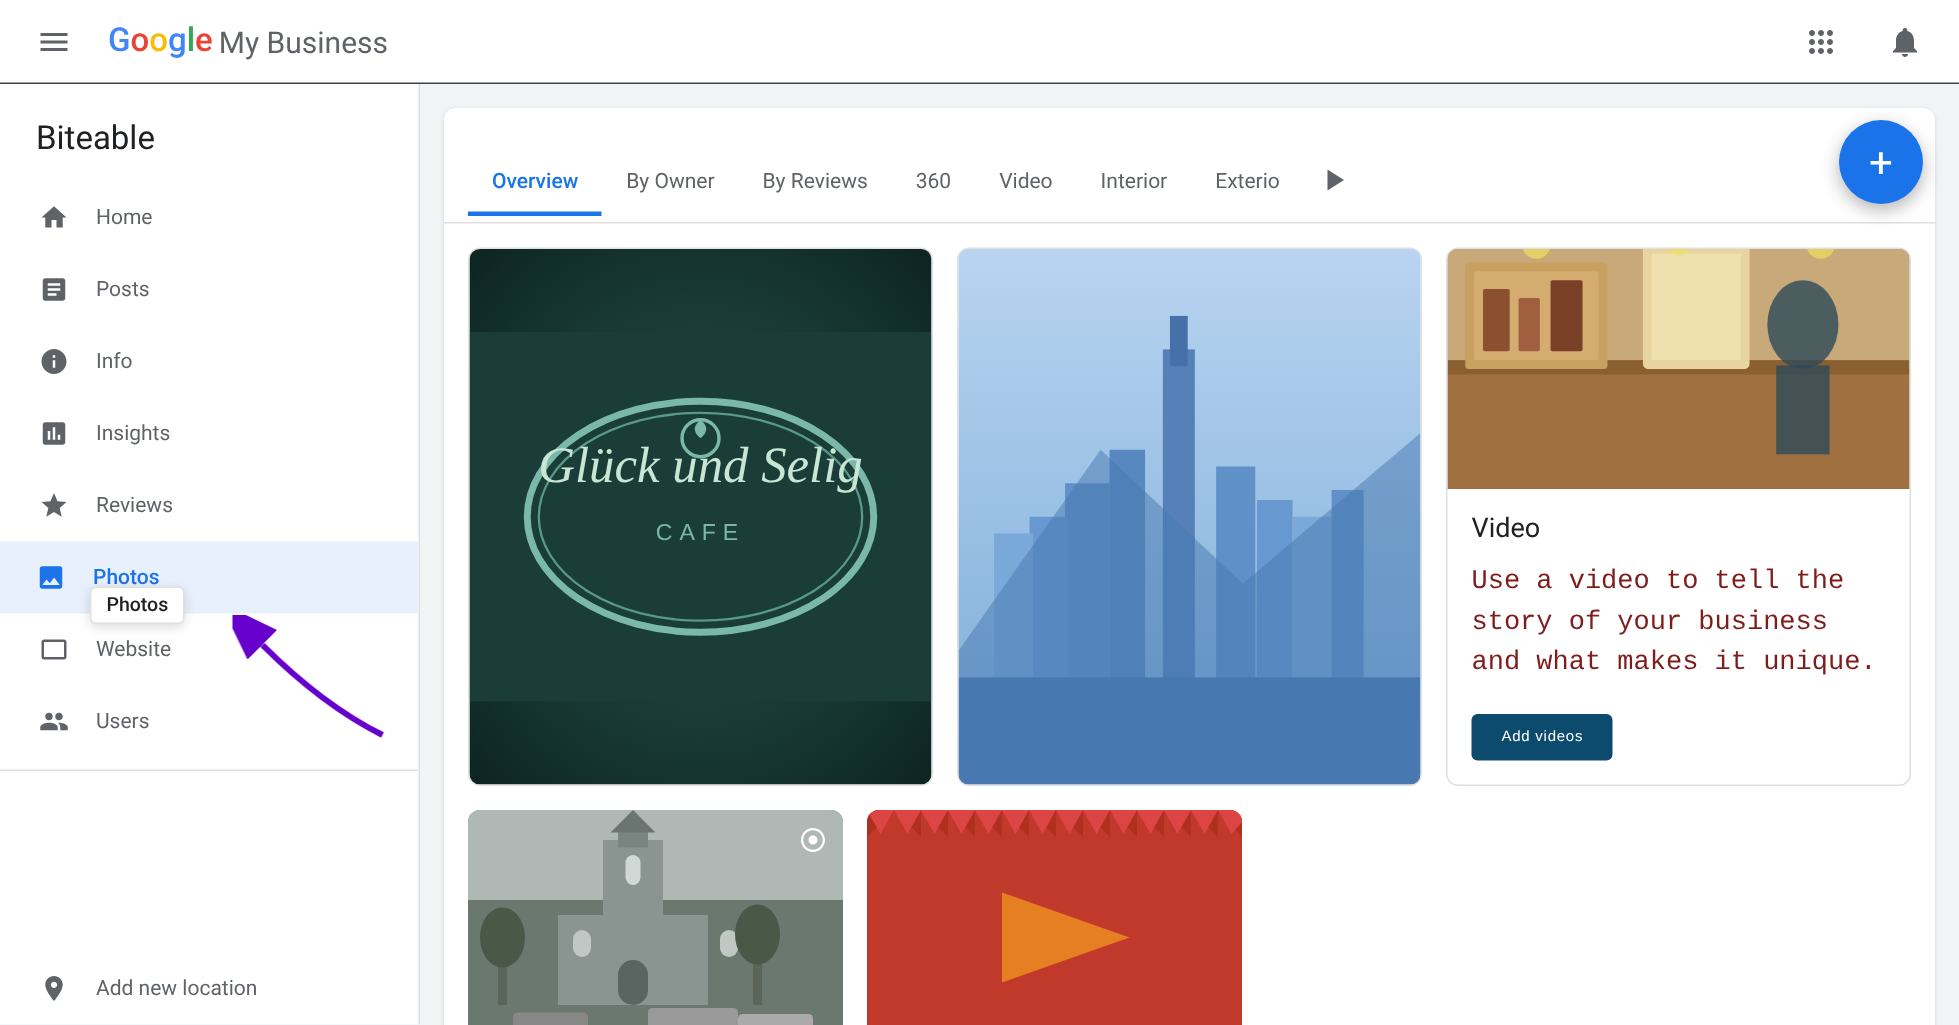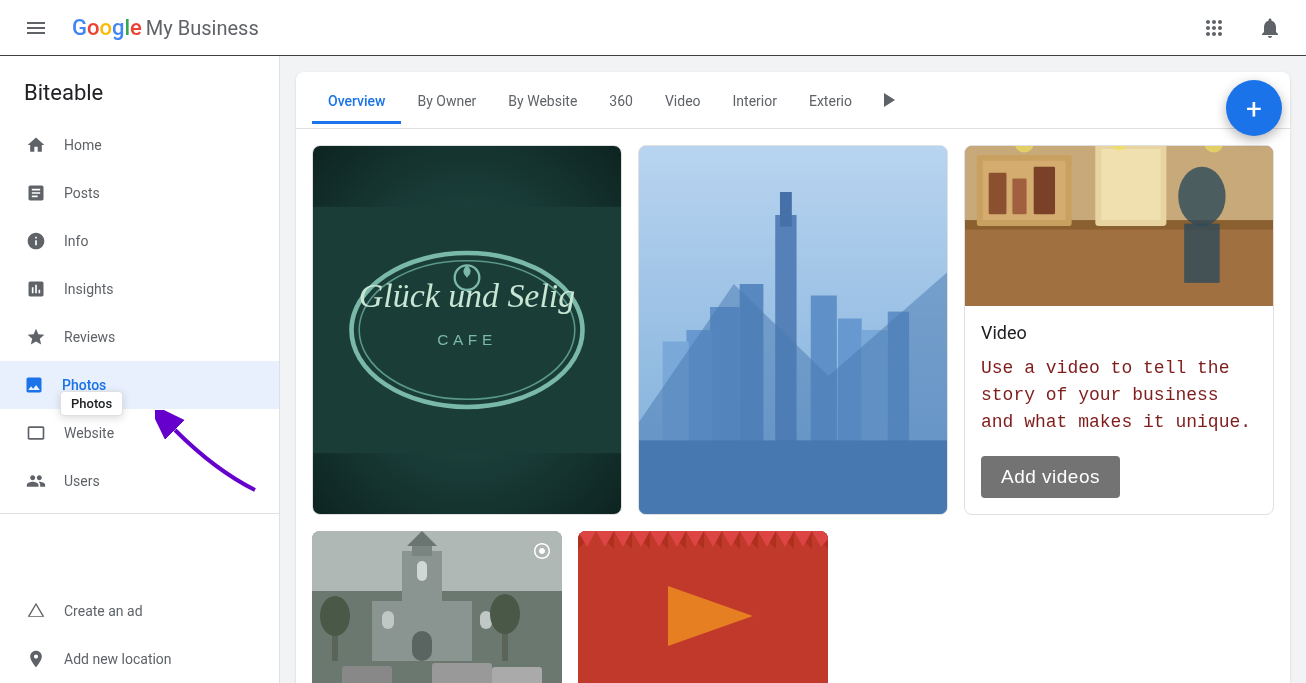--- a/index.html
+++ b/index.html
@@ -114,20 +114,21 @@
       overflow: hidden;
     }
 
     
     .tabs {
       display: flex;
       align-items: center;
       border-bottom: 1px solid #e0e0e0;
       padding: 0 16px;
       gap: 0;
+      margin-top: 20px;
     }
     .tab {
       padding: 16px 16px 12px;
       font-size: 14px;
       color: #5f6368;
       cursor: pointer;
       border-bottom: 3px solid transparent;
       margin-bottom: -1px;
       white-space: nowrap;
     }
@@ -187,26 +188,26 @@
     }
     .card-desc {
       font-size: 18px;
       color: #7f1d1d;
       line-height: 1.5;
       margin-bottom: 20px;
       min-height: 80px;
       font-family: Liberation Mono, monospace;
     }
     .card-btn {
-      background: #737373;
+      background: #0c4a6e;
       color: #fff;
       border: none;
       border-radius: 4px;
       padding: 10px 20px;
-      font-size: 19px;
+      font-size: 10px;
       font-weight: 500;
       cursor: pointer;
       letter-spacing: 0.5px;
     }
 
     
     .bottom-images {
       display: flex;
       gap: 16px;
       padding: 0 16px 16px;
@@ -377,43 +378,35 @@
         <span class="nav-label">Users</span>
       </div>
     </nav>
 
     <div class="nav-divider"></div>
 
     <div class="sidebar-bottom">
       <div class="nav-item">
         <div class="nav-icon">
           <svg width="20" height="20" viewBox="0 0 24 24" fill="#5f6368">
-            <path d="M12 2L2 19h20L12 2zm0 3l7.5 13h-15L12 5z"></path>
-          </svg>
-        </div>
-        <span class="nav-label">Create an ad</span>
-      </div>
-      <div class="nav-item">
-        <div class="nav-icon">
-          <svg width="20" height="20" viewBox="0 0 24 24" fill="#5f6368">
             <path d="M12 2C8.13 2 5 5.13 5 9c0 5.25 7 13 7 13s7-7.75 7-13c0-3.87-3.13-7-7-7zm0 9.5c-1.38 0-2.5-1.12-2.5-2.5s1.12-2.5 2.5-2.5 2.5 1.12 2.5 2.5-1.12 2.5-2.5 2.5z"></path>
           </svg>
         </div>
         <span class="nav-label">Add new location</span>
       </div>
     </div>
   </div>
 
   <div class="main">
     <div class="photos-panel">
 
       <div class="tabs">
         <div class="tab active">Overview</div>
         <div class="tab">By Owner</div>
-        <div class="tab">By Website</div>
+        <div class="tab">By Reviews</div>
         <div class="tab">360</div>
         <div class="tab">Video</div>
         <div class="tab">Interior</div>
         <div class="tab">Exterio</div>
         <div class="tab-more">
           <svg width="24" height="24" viewBox="0 0 24 24" fill="#5f6368">
             <path d="M8 5v14l11-7z"></path>
           </svg>
         </div>
         <div class="tab-menu">

